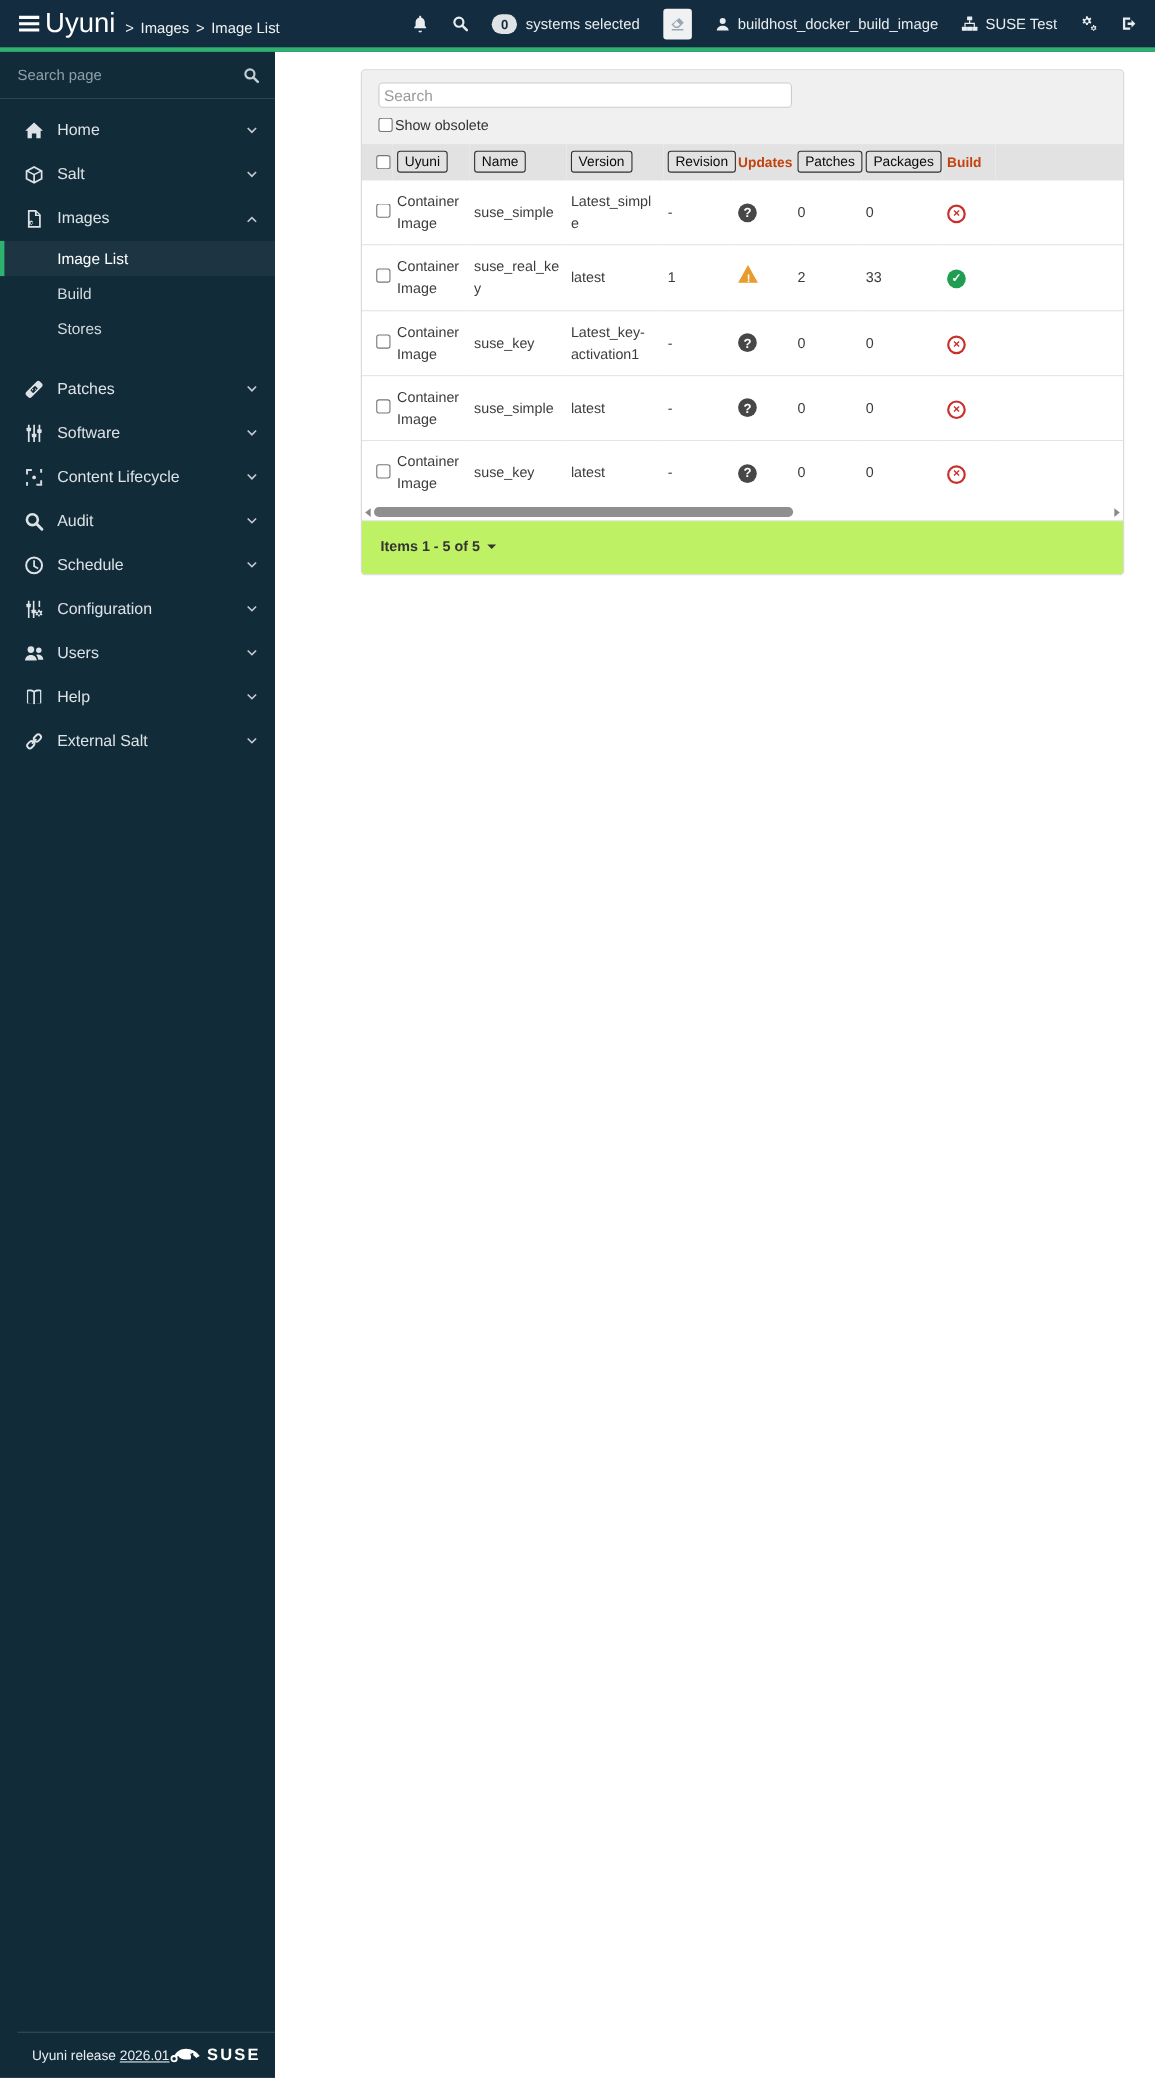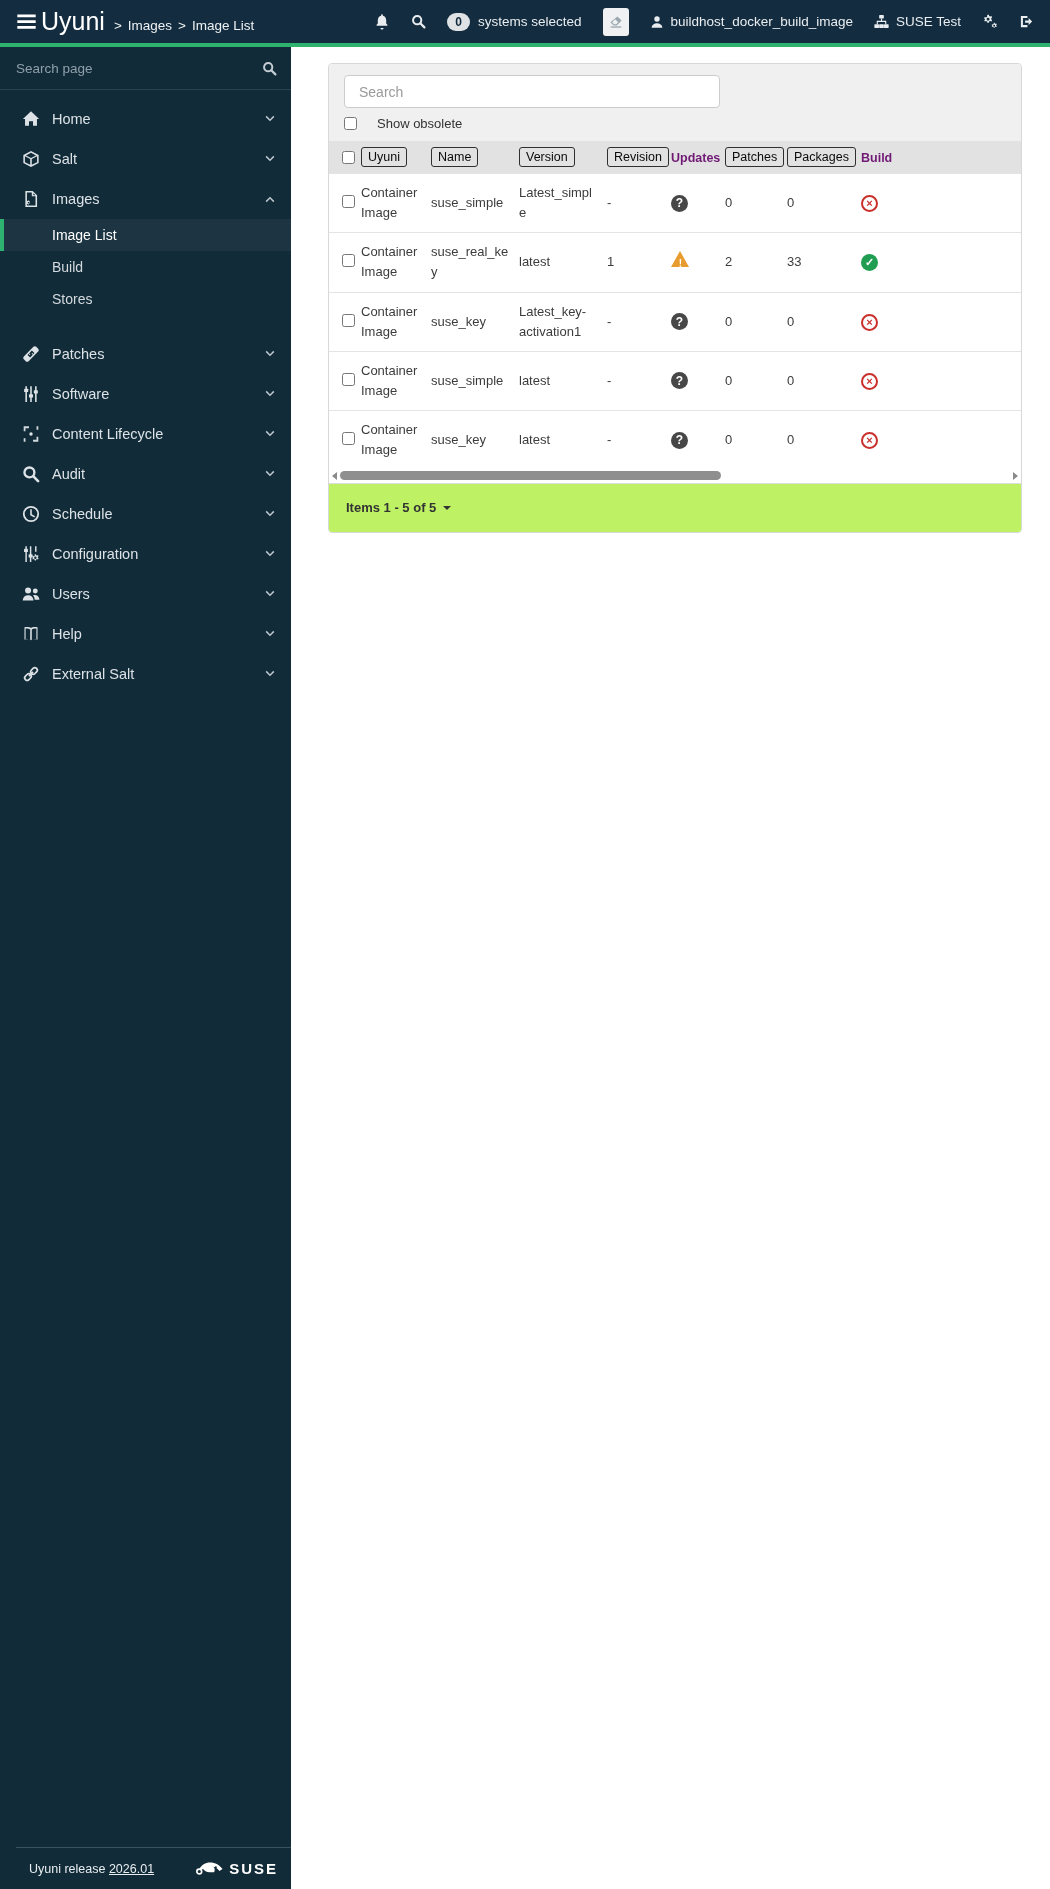--- a/index.html
+++ b/index.html
@@ -30,21 +30,21 @@
   .crumbs{display:flex;align-items:center;gap:6px;margin-left:9px;margin-top:8px;font-size:13.5px;color:#eef2f4;}
   .crumb{cursor:pointer;}
   .nav-right{margin-left:auto;display:flex;align-items:center;gap:21px;font-size:13.5px;}
   .nav-ico{color:#e9edf0;cursor:pointer;}
   .systems{display:flex;align-items:center;gap:8px;cursor:pointer;}
   .badge0{background:#dfe3e6;color:#14293a;border-radius:10px;padding:1px 8px;font-weight:bold;font-size:12px;line-height:16px;}
   .eraser-btn{background:#f0f1f2;border-radius:3px;width:26px;height:28px;display:flex;align-items:center;justify-content:center;color:#9aa7ae;cursor:pointer;}
   .nav-item{display:flex;align-items:center;gap:7px;cursor:pointer;white-space:nowrap;}
 
   
-  .sidebar{position:absolute;top:47px;left:0;bottom:0;width:291px;background:var(--sidebar-bg);color:#dce2e6;}
+  .sidebar{position:absolute;top:47px;left:0;bottom:0;width:250px;background:var(--sidebar-bg);color:#dce2e6;}
   .side-search{display:flex;align-items:center;height:43px;padding:0 14px;border-bottom:1px solid rgba(255,255,255,.12);}
   .side-search input{
     flex:1;background:transparent;border:none;outline:none;color:#cfd8dd;
     font-size:13.5px;font-family:"Liberation Sans",sans-serif;
   }
   .side-search input::placeholder{color:#8fa0aa;}
   .side-search .svgicon{color:#c3cdd3;width:15px;height:15px;cursor:pointer;}
   .menu{list-style:none;margin:9px 0 0;padding:0;}
   .menu-item{display:flex;align-items:center;padding:11px 15px 11px 22px;font-size:14.5px;cursor:pointer;color:#dce2e6;}
   .menu-item .mi-icon{width:18px;height:18px;margin-right:12px;color:#dce2e6;}
@@ -75,36 +75,36 @@
     display:inline-flex;align-items:center;gap:7px;padding:6px 12px;height:29px;
     background:#f7f7f7;border:1px solid #ccc;color:#4a4a4a;font-size:13.5px;cursor:pointer;
   }
   .btn .svgicon{width:13px;height:13px;color:#555;}
   .btn-first{border-radius:3px 0 0 3px;}
   .btn-last{border-radius:0 3px 3px 0;margin-left:-1px;}
 
   .panel{border:1px solid var(--panel-border);border-radius:4px;overflow:hidden;background:#fff;}
   .filter-panel{background:#f0f0f0;padding:11px 15px 10px;}
   .search-input{
-    width:376px;height:33px;border:1px solid #ccc;border-radius:4px;padding:0 14px;
+    width:376px;height:23px;border:1px solid #ccc;border-radius:4px;padding:0 4px;
     font-size:14px;color:#0369a1;background:#fff;font-family:"Liberation Sans",sans-serif;outline:none;
   }
   .search-input::placeholder{color:#9a9a9a;}
-  .obsolete-row{margin-top:8px;display:flex;align-items:center;gap:20px;font-size:13px;color:#333;}
+  .obsolete-row{margin-top:8px;display:flex;align-items:center;gap:2px;font-size:13px;color:#333;}
   .obsolete-row input{margin:0;width:13px;height:13px;}
 
   table.listing{width:100%;border-collapse:collapse;table-layout:fixed;font-size:13px;color:#3c3c3c;}
   thead tr{background:#e2e2e2;}
   th{padding:6px 4px;text-align:left;font-weight:normal;vertical-align:middle;}
   .th-check,.td-check{padding-left:9px;}
   .sort-link{
     display:inline-block;border:1.5px solid #2f2f2f;border-radius:3px;padding:2px 6px;
     color:#0a0a0a;font-size:12.5px;background:transparent;cursor:pointer;white-space:nowrap;
   }
-  .plain-head{font-weight:bold;color:#701a75;font-size:12.5px;}
+  .plain-head{font-weight:bold;color:#c2410c;font-size:12.5px;}
   tbody td{padding:9px 4px;border-top:1px solid #e4e4e4;vertical-align:middle;line-height:1.55;word-wrap:break-word;}
   tbody tr{background:#fff;}
 
   .st{display:inline-flex;width:17px;height:17px;border-radius:50%;align-items:center;justify-content:center;font-weight:bold;line-height:1;}
   .st-question{background:#474747;color:#fff;font-size:12px;}
   .st-failed{width:17px;height:17px;border:2.5px solid #c9302c;color:#c9302c;font-size:11px;}
   .st-success{background:#1f9e52;color:#fff;font-size:11px;}
   .st-warn{position:relative;width:19px;height:16px;display:inline-block;}
   .st-warn::before{
     content:"";position:absolute;left:0;top:0;width:0;height:0;

